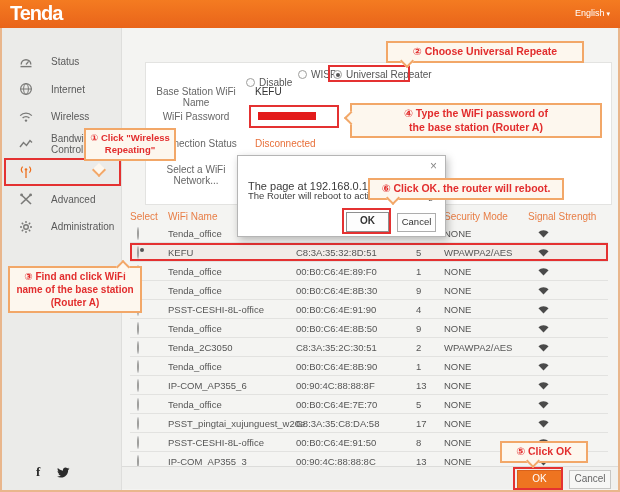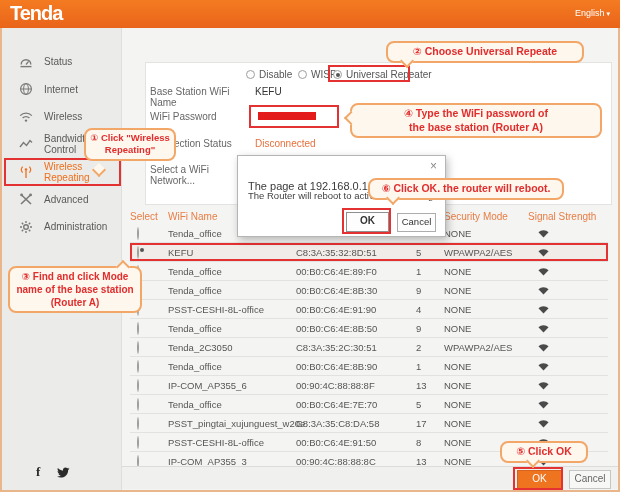--- a/index.html
+++ b/index.html
@@ -13,21 +13,21 @@
           background:linear-gradient(#f47b21,#e9641a);z-index:2;}
   .logo{position:absolute;left:10px;top:2px;color:#fff;font-size:20px;font-weight:bold;
         letter-spacing:-1px;}
   .lang{position:absolute;right:10px;top:8px;color:#fff;font-size:9px;cursor:pointer;}
   .lang .arr{font-size:7px;margin-left:2px;}
 
   
   .sidebar{position:absolute;top:28px;left:0;bottom:0;width:122px;background:#ebebe9;
            border-right:1px solid #dededc;box-sizing:border-box;z-index:3;}
   .side-list{padding-top:20px;}
-  .side-item{box-sizing:border-box;height:27.5px;display:flex;align-items:center;gap:11px;
+  .side-item{box-sizing:border-box;height:27.5px;display:flex;align-items:center;gap:18px;
              padding-left:13px;margin:0 0 0 4px;font-size:10px;color:#5a5a5a;cursor:pointer;
              border:2px solid transparent;}
   .side-item .icn{width:14px;height:14px;flex:0 0 14px;color:#7a7a78;display:flex;}
   .side-item .icn svg{width:14px;height:14px;}
   .side-item.active{color:#ee6f1d;border-color:#e43131;}
   .side-item.active .icn{color:#ee6f1d;}
   .social{position:absolute;left:36px;bottom:12px;display:flex;gap:17px;align-items:center;}
   .social .fb{font-family:"Liberation Serif",serif;font-weight:bold;font-size:13px;color:#2b2b2b;cursor:pointer;}
   .social .tw{width:13px;height:11px;cursor:pointer;}
 
@@ -35,21 +35,21 @@
   .panel{position:absolute;left:145px;top:62px;width:467px;height:143px;background:#fff;
          border:1px solid #e3e3e1;box-sizing:border-box;z-index:1;}
   .radio-opt{position:absolute;top:6px;display:flex;align-items:center;gap:4px;
              font-size:10px;color:#555;cursor:pointer;}
   .radio{width:9px;height:9px;border:1px solid #9e9e9c;border-radius:50%;background:#fdfdfd;
          box-sizing:border-box;position:relative;}
   .radio.on::after{content:"";position:absolute;left:1.5px;top:1.5px;width:4px;height:4px;
          border-radius:50%;background:#555;}
   .annot{position:absolute;border:2px solid #e43131;pointer-events:none;box-sizing:border-box;}
   .frow{position:absolute;left:4px;font-size:10px;color:#666;}
-  .frow .lbl{display:inline-block;width:92px;text-align:left;vertical-align:top;}
+  .frow .lbl{display:inline-block;width:92px;text-align:center;vertical-align:top;}
   .frow .val{margin-left:13px;color:#333;}
   .val.status{color:#e8703a;}
   .pwfield{position:absolute;left:103px;top:42px;width:90px;height:23px;border:2px solid #e43131;
            background:#fff;box-sizing:border-box;}
   .pwbar{width:58px;height:8px;background:#e31b1b;margin:5px 0 0 7px;}
   .selbox{position:absolute;left:105px;top:98px;width:195px;height:19px;border:1px solid #c2c2c0;
           background:#fff;box-sizing:border-box;font-size:9px;color:#777;}
   .selbox .car{position:absolute;right:5px;top:4px;font-size:8px;color:#888;}
 
   
@@ -80,21 +80,21 @@
   .dlg-close{position:absolute;right:8px;top:3px;font-size:12px;color:#888;cursor:pointer;}
   .dlg-msg{position:absolute;left:10px;top:34px;font-size:9.5px;color:#3f3f3f;}
   .dlg-ok{position:absolute;left:108px;top:56px;width:41px;height:18px;background:#fdfdfd;
           border:1px solid #8f8f8f;font-size:10px;font-weight:bold;color:#333;line-height:16px;
           text-align:center;cursor:pointer;}
   .dlg-ok-annot{left:104px;top:52px;width:49px;height:26px;z-index:2;}
   .dlg-cancel{position:absolute;left:159px;top:57px;width:37px;height:17px;background:#fdfdfd;
           border:1px solid #adadad;font-size:9.5px;color:#333;line-height:15px;text-align:center;cursor:pointer;}
 
   
-  .callout{position:absolute;background:#fdf7ee;border:2px solid #f2a768;border-radius:8px;
+  .callout{position:absolute;background:#fdf7ee;border:2px solid #f2a768;border-radius:0;
            color:#e22d2d;font-weight:bold;text-align:center;line-height:1.3;padding:2px 4px;
            z-index:40;box-sizing:border-box;white-space:pre-line;}
   .tail{position:absolute;width:8px;height:8px;background:#fdf7ee;transform:rotate(45deg);}
   .tail.b{bottom:-6px;border-right:2px solid #f2a768;border-bottom:2px solid #f2a768;}
   .tail.t{top:-6px;border-left:2px solid #f2a768;border-top:2px solid #f2a768;}
   .tail.l{left:-6px;border-left:2px solid #f2a768;border-bottom:2px solid #f2a768;}
   .c1{left:84px;top:128px;width:92px;font-size:9.5px;}
   .c2{left:386px;top:41px;width:198px;font-size:10.5px;}
   .c3{left:8px;top:266px;width:134px;font-size:10px;}
   .c4{left:350px;top:103px;width:252px;font-size:10.5px;}
@@ -153,21 +153,20 @@
         </div>
         <div class="side-item active">
           <span class="icn">
             <svg viewBox="0 0 14 14">
               <line x1="7" y1="6" x2="7" y2="13" stroke="currentColor" stroke-width="1.3"></line>
               <circle cx="7" cy="4.6" r="1.3" fill="currentColor"></circle>
               <path d="M3.6 1.6a4.6 4.6 0 0 0 0 6" fill="none" stroke="currentColor" stroke-width="1.2"></path>
               <path d="M10.4 1.6a4.6 4.6 0 0 1 0 6" fill="none" stroke="currentColor" stroke-width="1.2"></path>
             </svg>
           </span>
-          <span>Wireless Repeating</span>
         </div>
         <div class="side-item">
           <span class="icn">
             <svg viewBox="0 0 14 14">
               <line x1="2" y1="2.5" x2="12" y2="12" stroke="currentColor" stroke-width="1.6"></line>
               <line x1="12" y1="2.5" x2="2" y2="12" stroke="currentColor" stroke-width="1.6"></line>
               <circle cx="2.6" cy="2.9" r="1.4" fill="currentColor"></circle>
               <circle cx="11.6" cy="2.9" r="1.4" fill="currentColor"></circle>
             </svg>
           </span>
@@ -195,21 +194,21 @@
     <div class="social">
       <span class="fb">f</span>
       <svg class="tw" viewBox="0 0 16 13">
           <path fill="#2b2b2b" d="M15 1.7c-.5.3-1.1.5-1.7.6.6-.4 1-.9 1.3-1.6-.6.3-1.2.6-1.9.7-.6-.6-1.4-1-2.3-1-1.7 0-3.1 1.4-3.1 3.1 0 .2 0 .5.1.7C4.9 4.1 2.6 2.9 1.1 1c-.3.5-.4 1-.4 1.6 0 1.1.5 2 1.4 2.6-.5 0-1-.2-1.4-.4v.1c0 1.5 1.1 2.8 2.5 3-.3.1-.5.1-.8.1-.2 0-.4 0-.6-.1.4 1.2 1.5 2.1 2.9 2.2-1.1.8-2.4 1.3-3.9 1.3H0c1.4.9 3 1.4 4.8 1.4 5.7 0 8.9-4.8 8.9-8.9v-.4c.6-.4 1.1-1 1.5-1.6z"></path>
         </svg>
     </div>
   </div>
 
   <div class="panel">
     <div id="mode-radios">
-        <div class="radio-opt" style="left: 100px;">
+        <div class="radio-opt" style="left: 100px; margin-top: 8px;">
           <span class="radio"></span>
           <span>Disable</span>
         </div>
         <div class="radio-opt" style="left: 152px;">
           <span class="radio"></span>
           <span>WISP</span>
         </div>
         <div class="radio-opt" style="left: 187px; text-align: right;">
           <span class="radio on"></span>
           <span>Universal Repeater</span>
@@ -420,21 +419,21 @@
     <div class="annot dlg-ok-annot"></div>
     <div class="dlg-ok">OK</div>
     <div class="dlg-cancel">Cancel</div>
   </div>
 
   <div class="callout c1">① Click "Wireless
 Repeating"</div>
   <div class="tail b" style="left:94px;top:165px;z-index:40;"></div>
   <div class="callout c2">② Choose Universal Repeate</div>
   <div class="tail b" style="left:402px;top:56px;z-index:40;"></div>
-  <div class="callout c3">③ Find and click Mode
+  <div class="callout c3">③ Find and click WiFi
 name of the base station
 (Router A)</div>
   <div class="tail t" style="left:118px;top:262px;z-index:40;"></div>
   <div class="callout c4">④ Type the WiFi password of
 the base station (Router A)</div>
   <div class="tail l" style="left:346px;top:113px;z-index:40;"></div>
   <div class="callout c5">⑤ Click OK</div>
   <div class="tail b" style="left:528px;top:456px;z-index:41;"></div>
   <div class="callout c6">⑥ Click OK. the router will reboot.</div>
   <div class="tail b" style="left:388px;top:193px;z-index:45;"></div>

